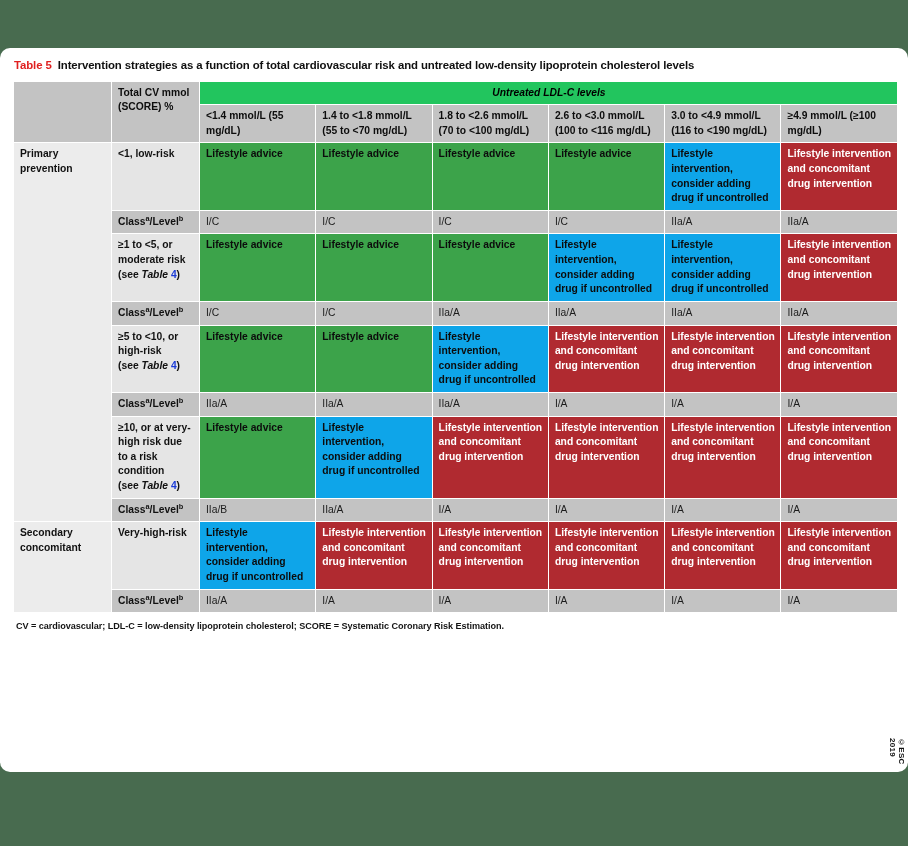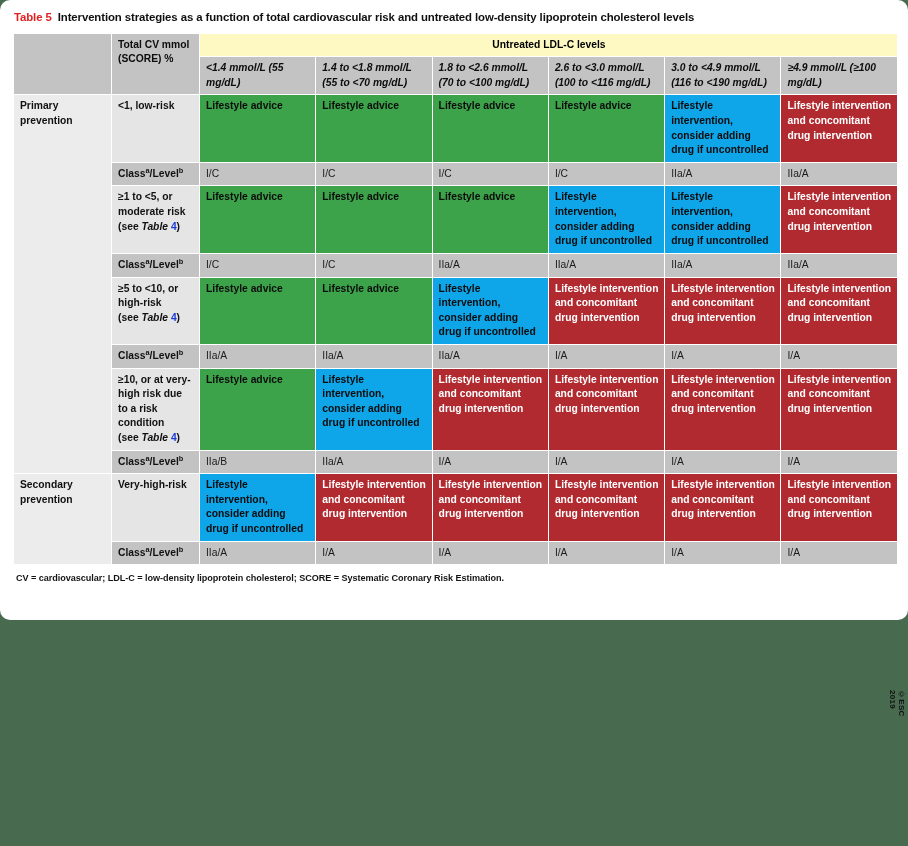--- a/index.html
+++ b/index.html
@@ -4,25 +4,26 @@
 <style>
   html,body{margin:0;padding:0;}
   body{
     width:908px;height:846px;
     background:#486b4f;
     font-family:"Liberation Sans",sans-serif;
     overflow:hidden;
   }
   .page{
     position:relative;
-    width:908px;height:620px;
+    width:908px;height:724px;
     background:#ffffff;
     border-radius:10px;
     box-sizing:border-box;
     padding:8px 12px 0 12px;
+    margin-top:48px;
   }
   
   .caption{
     font-size:11.4px;
     font-weight:bold;
     line-height:1.28;
     color:#1a1a1a;
     letter-spacing:-0.1px;
     margin:2px 0 8px 2px;
     width:890px;
@@ -44,23 +45,23 @@
     line-height:1.42;
     box-sizing:border-box;
     border:1px solid #ffffff;
   }
   col.c0{width:98px;}
   col.c1{width:88px;}
   col.cd{width:116.3px;}
 
   
   .hd{background:#c3c3c3;color:#0d0d0d;font-weight:bold;text-align:left;}
-  .hd.sub{font-weight:bold;font-style:italic;}
+  .hd.sub{font-weight:bold;}
   .hdtop{background:#c3c3c3;}
-  .hd-ldl{background:#fef9c3;font-weight:bold;}
+  .hd-ldl{background:#22c55e;font-weight:bold;font-style:italic;}
 
   
   .rowhead{background:#ececec;font-weight:bold;color:#111;}
   .riskcell{background:#e5e5e5;font-weight:bold;color:#111;}
   .cls-label{background:#c3c3c3;font-weight:bold;color:#111;}
   .cls-val{background:#c3c3c3;font-weight:normal;color:#1b1b1b;}
 
   .g{background:#3ca34a;color:#0c0c0c;font-weight:bold;}
   .y{background:#0ea5e9;color:#0c0c0c;font-weight:bold;}
   .r{background:#b02a30;color:#ffffff;font-weight:bold;}
@@ -195,21 +196,21 @@
         <tr>
           <td class="cls-label">Class<sup>a</sup>/Level<sup>b</sup></td>
           <td class="cls-val">IIa/B</td>
           <td class="cls-val">IIa/A</td>
           <td class="cls-val">I/A</td>
           <td class="cls-val">I/A</td>
           <td class="cls-val">I/A</td>
           <td class="cls-val">I/A</td>
         </tr>
         <tr>
-          <td class="rowhead" rowspan="2">Secondary prevention</td>
+          <td class="rowhead" rowspan="2">Secondary concomitant</td>
           <td class="riskcell">Very-high-risk</td>
           <td class="y">Lifestyle intervention, consider adding drug if uncontrolled</td>
           <td class="r">Lifestyle intervention and concomitant drug intervention</td>
           <td class="r">Lifestyle intervention and concomitant drug intervention</td>
           <td class="r">Lifestyle intervention and concomitant drug intervention</td>
           <td class="r">Lifestyle intervention and concomitant drug intervention</td>
           <td class="r">Lifestyle intervention and concomitant drug intervention</td>
         </tr>
         <tr>
           <td class="cls-label">Class<sup>a</sup>/Level<sup>b</sup></td>

